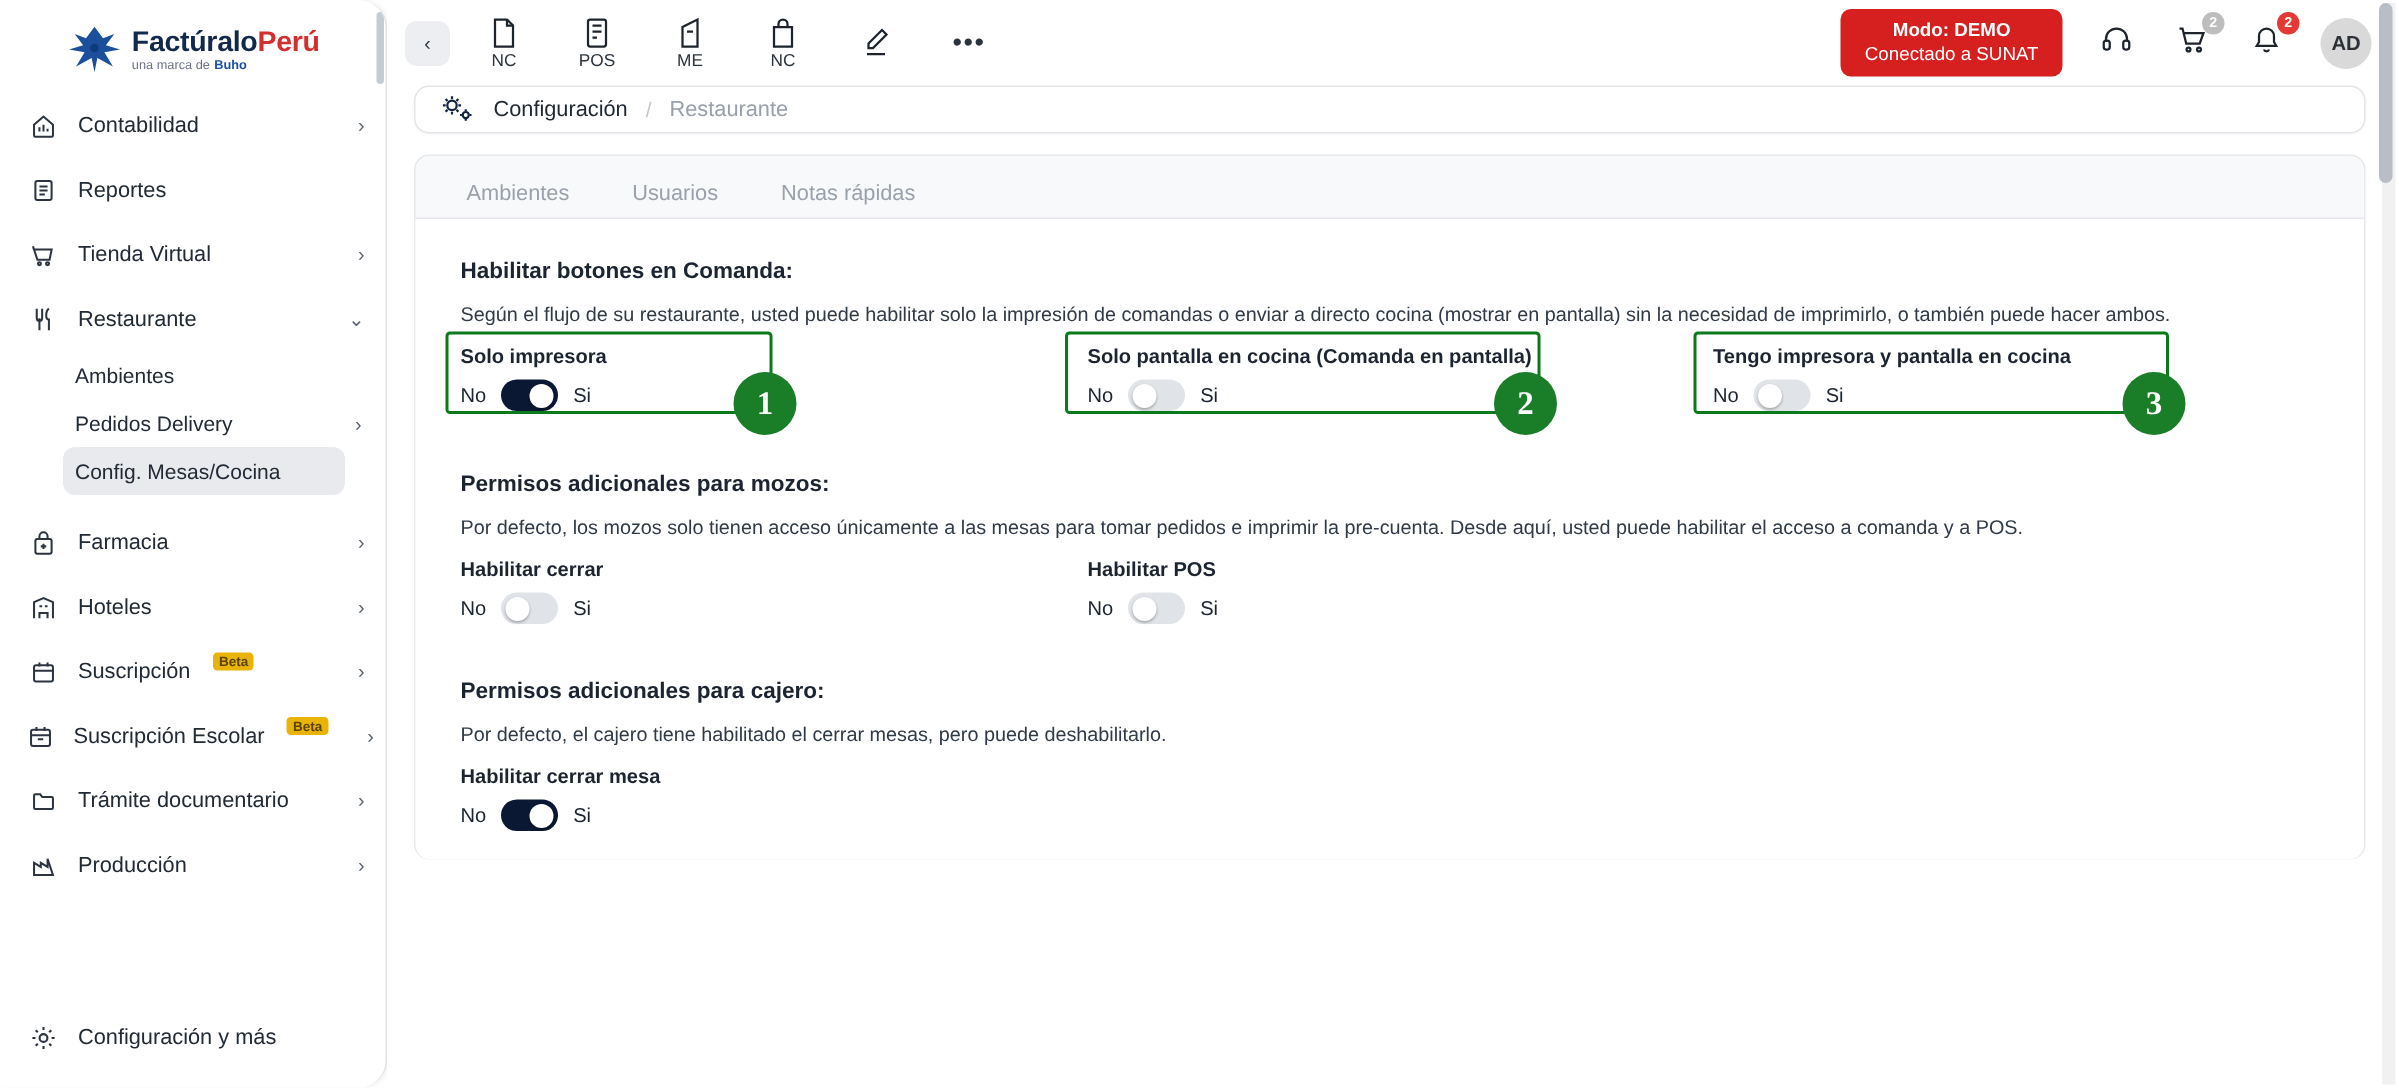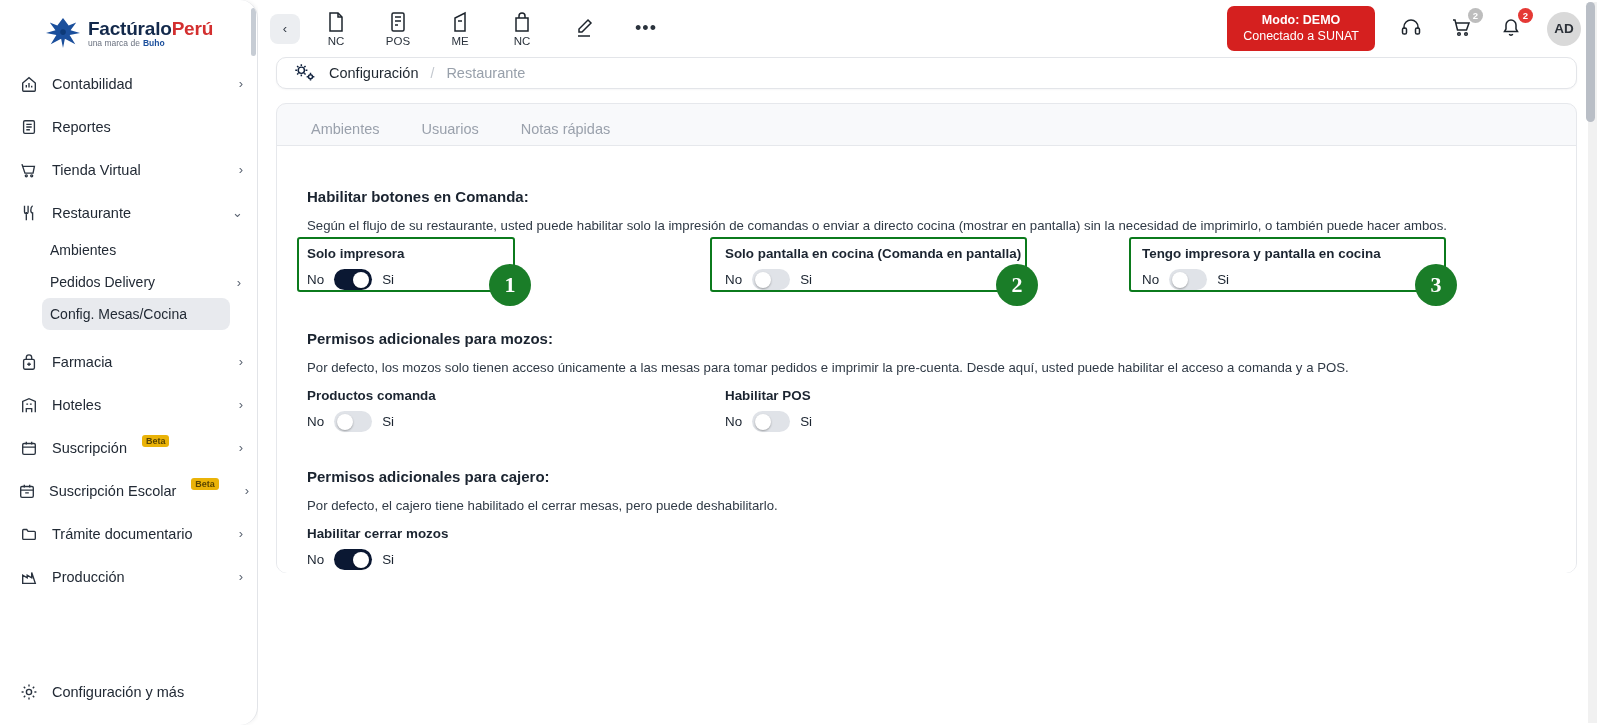--- a/index.html
+++ b/index.html
@@ -232,21 +232,21 @@
     background: #ffffff;
     border-radius: 0 0 10px 10px;
     height: 427px;
     padding: 26px 30px 0 30px;
   }
 
   .section-title {
     font-size: 15px;
     font-weight: bold;
     color: #1b2430;
-    margin: 16px 0 13px 0;
+    margin: 0 0 13px 0;
   }
   .section-desc {
     font-size: 13.2px;
     color: #303a46;
     margin: 0 0 13px 0;
   }
 
   .toggle-row { position: relative; display: flex; }
   .toggle-block { position: relative; }
   .toggle-label {
@@ -640,21 +640,21 @@
           <div class="marker" style="left:182px;top:18px;">1</div>
           <div class="marker" style="left:689px;top:18px;">2</div>
           <div class="marker" style="left:1108px;top:18px;">3</div>
         </div>
 
         <div class="section-title" style="margin-top:22px;">Permisos adicionales para mozos:</div>
         <div class="section-desc">Por defecto, los mozos solo tienen acceso únicamente a las mesas para tomar pedidos e imprimir la pre-cuenta. Desde aquí, usted puede habilitar el acceso a comanda y a POS.</div>
 
         <div class="toggle-row" style="height:58px;">
           <div class="toggle-block" style="position:absolute;left:0;top:0;width:300px;">
-            <div class="toggle-label">Productos comanda</div>
+            <div class="toggle-label">Habilitar cerrar</div>
             <div class="toggle-line">
               <span class="side">No</span>
               <span class="switch">
                   <span class="knob"></span>
                 </span>
               <span class="side">Si</span>
             </div>
           </div>
           <div class="toggle-block" style="position:absolute;left:418px;top:0;width:300px;">
             <div class="toggle-label">Habilitar POS</div>
@@ -666,21 +666,21 @@
               <span class="side">Si</span>
             </div>
           </div>
         </div>
 
         <div class="section-title" style="margin-top:22px;">Permisos adicionales para cajero:</div>
         <div class="section-desc">Por defecto, el cajero tiene habilitado el cerrar mesas, pero puede deshabilitarlo.</div>
 
         <div class="toggle-row" style="height:58px;">
           <div class="toggle-block" style="position:absolute;left:0;top:0;width:300px;">
-            <div class="toggle-label">Habilitar cerrar mozos</div>
+            <div class="toggle-label">Habilitar cerrar mesa</div>
             <div class="toggle-line">
               <span class="side">No</span>
               <span class="switch on">
                   <span class="knob"></span>
                 </span>
               <span class="side">Si</span>
             </div>
           </div>
         </div>
 

